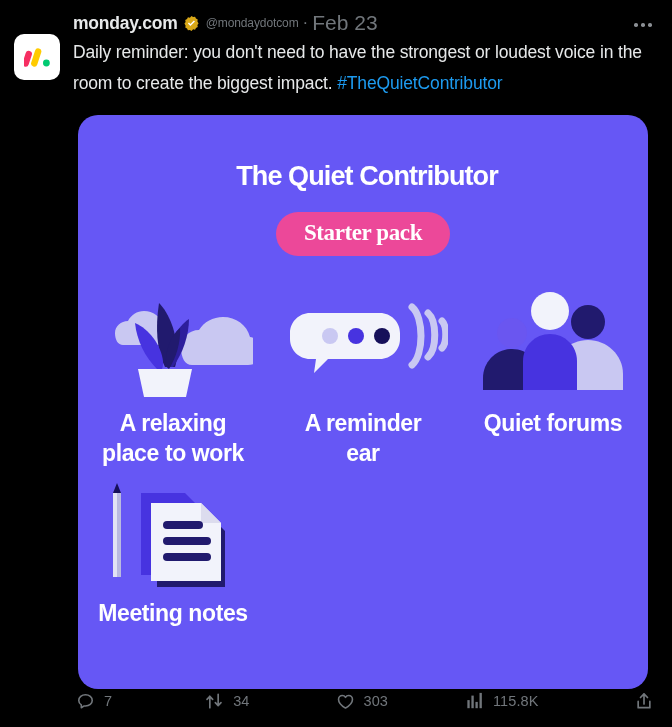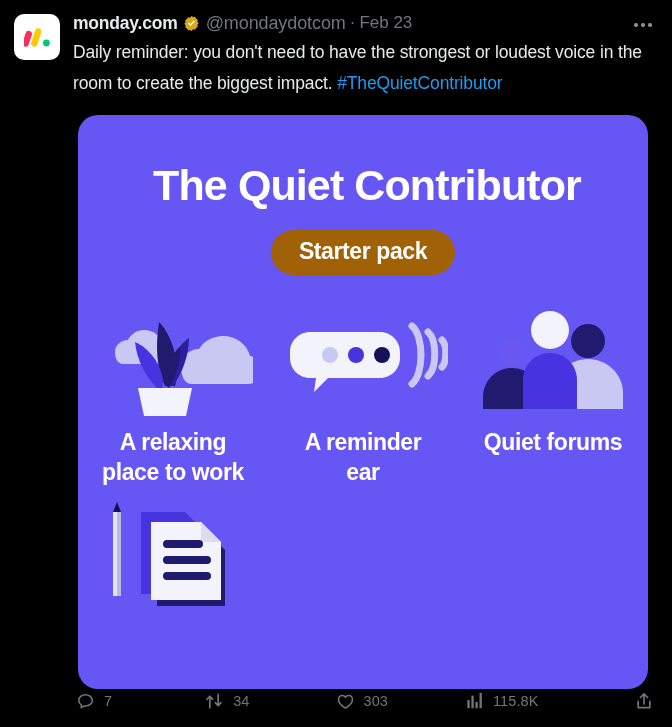--- a/index.html
+++ b/index.html
@@ -11,21 +11,21 @@
   }
 
   #tweet {
     position:relative;
     width:672px; height:727px;
     background:#000000;
     padding:12px 14px 0 14px;
   }
 
   
-  .header { display:flex; align-items:flex-start; }
+  .header { display:flex; align-items:center; }
 
   .avatar {
     width:46px; height:46px; flex:0 0 46px;
     border-radius:10px;
     background:#ffffff;
     display:flex; align-items:center; justify-content:center;
     margin-top:2px;
   }
 
   .head-right { flex:1 1 auto; padding-left:13px; min-width:0; }
@@ -38,26 +38,26 @@
   }
   .display-name {
     color:#e7e9ea;
     font-size:17.5px;
     font-weight:bold;
     letter-spacing:-0.2px;
   }
   .verified { display:inline-flex; margin-left:5px; margin-top:1px; }
   .handle {
     color:#71767b;
-    font-size:18px;
+    font-size:12px;
     margin-left:6px;
     letter-spacing:-0.1px;
   }
   .dot-sep { color:#71767b; font-size:17px; margin:0 4px; }
-  .date { color:#71767b; font-size:17px; }
+  .date { color:#71767b; font-size:21px; }
 
   .more-btn {
     position:absolute; right:0px; top:3px;
     width:30px; height:20px;
     display:flex; align-items:center; justify-content:center;
     cursor:pointer;
   }
   .more-btn .d {
     width:3.5px; height:3.5px; border-radius:50%;
     background:#8b8f94; margin:0 1.8px;
@@ -79,36 +79,37 @@
     width:570px; height:574px;
     background:#6657f5;
     border-radius:20px;
     position:relative;
     overflow:hidden;
   }
 
   .card-title {
     text-align:center;
     color:#ffffff;
-    font-size:43px;
+    font-size:27px;
     font-weight:bold;
     letter-spacing:-0.9px;
     margin-top:46px;
     margin-left:8px;
   }
 
   .pill-row { display:flex; justify-content:center; margin-top:20px; }
   .pill {
-    background:#a16207;
+    background:#ec4899;
     color:#ffffff;
     font-size:23px;
     font-weight:bold;
     letter-spacing:-0.4px;
     padding:8px 28px 10px 28px;
     border-radius:24px;
+    font-family:Liberation Serif, serif;
   }
 
   .grid {
     margin-top:26px;
     display:grid;
     grid-template-columns:1fr 1fr 1fr;
     grid-template-rows:1fr 1fr;
     row-gap:4px;
   }
   .cell {
@@ -268,20 +269,21 @@
 
             <path fill="#211a6e" d="M64 36h48l20 20v56H64z"></path>
 
             <path fill="#f2f3fb" d="M58 28h50l20 20v58H58z"></path>
             <path fill="#dcdcee" d="M108 28l20 20h-20z"></path>
             <rect x="70" y="46" width="40" height="8" rx="4" fill="#211a6e"></rect>
             <rect x="70" y="62" width="48" height="8" rx="4" fill="#211a6e"></rect>
             <rect x="70" y="78" width="48" height="8" rx="4" fill="#211a6e"></rect>
           </svg>
         </div>
+        <div class="cell-label">Meeting notes</div>
       </div>
 
     </div>
   </div>
   </div>
 
   <div class="actions">
 
     <div class="act">
       <span>

